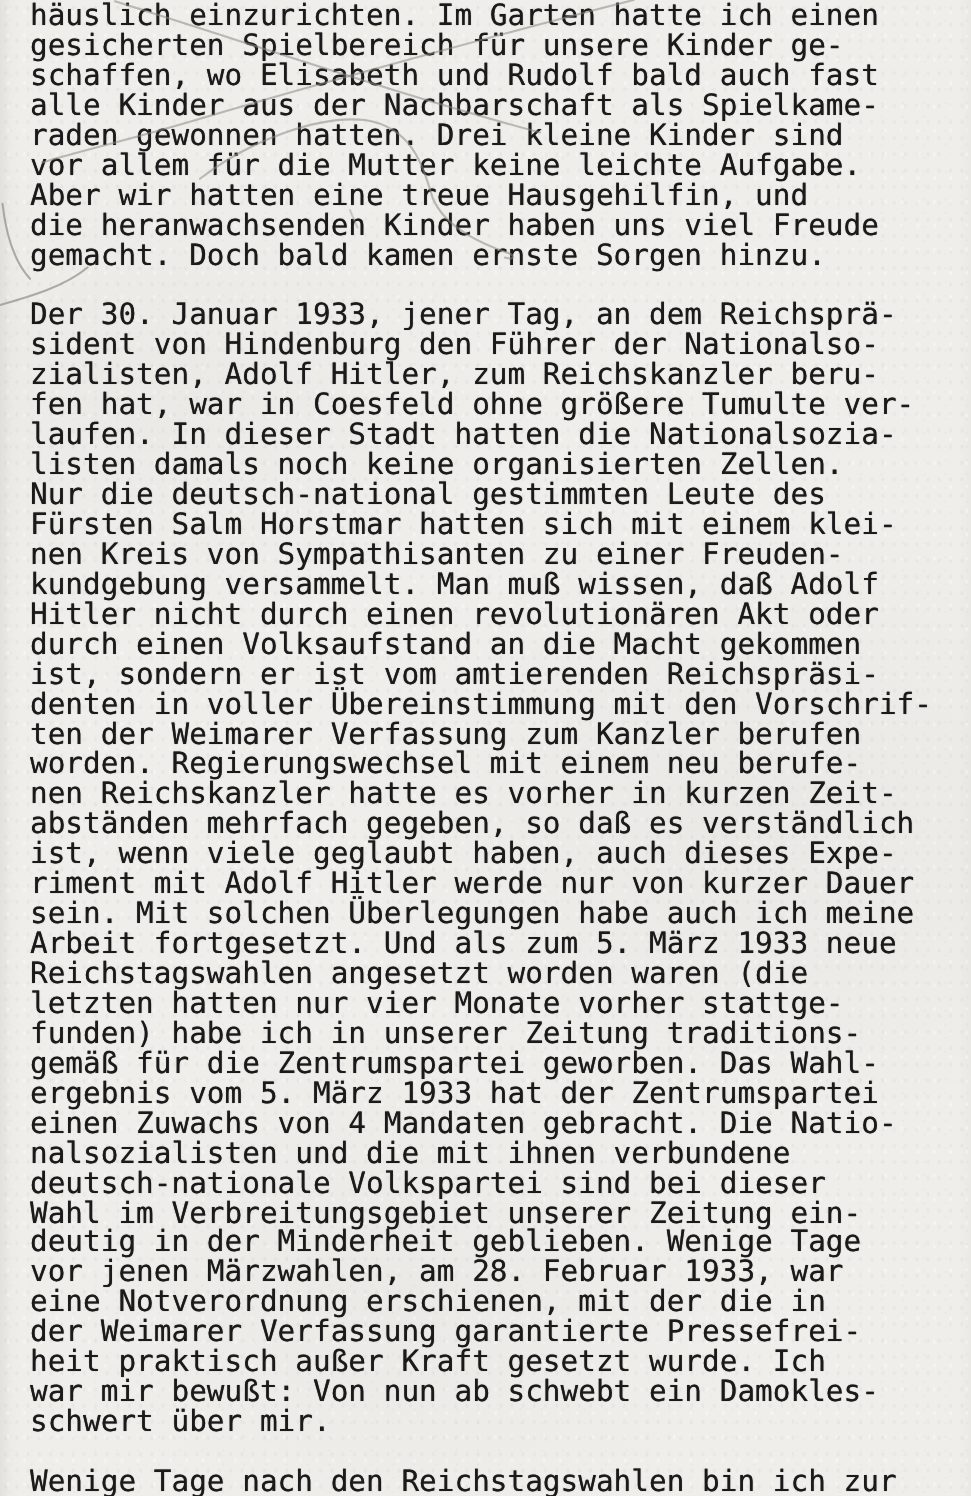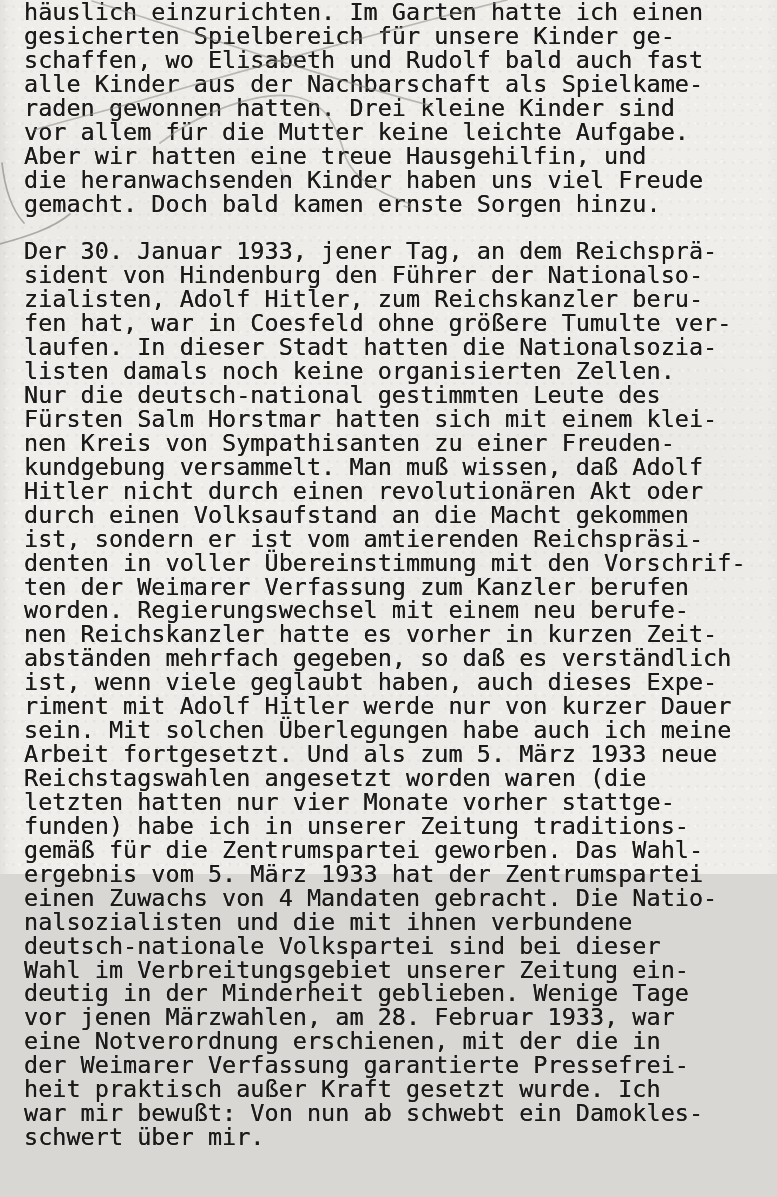--- a/index.html
+++ b/index.html
@@ -5,21 +5,21 @@
   :root{
     --paper:#efeeea;
     --ink:#1a1a1a;
     --pencil:#8d8b84;
   }
   *{margin:0;padding:0;box-sizing:border-box;}
   html,body{width:777px;height:1197px;overflow:hidden;}
   body{background:#d8d7d3;}
   .paper{
     position:relative;
-    width:777px;height:874px;
+    width:777px;height:1197px;
     background:
       radial-gradient(ellipse 420px 300px at 16% 26%, rgba(0,0,0,0.018), transparent 70%),
       radial-gradient(ellipse 500px 380px at 78% 55%, rgba(0,0,0,0.022), transparent 70%),
       radial-gradient(ellipse 420px 320px at 42% 86%, rgba(0,0,0,0.018), transparent 70%),
       radial-gradient(rgba(0,0,0,0.03) 1px, transparent 1.4px),
       radial-gradient(rgba(0,0,0,0.022) 1px, transparent 1.4px),
       radial-gradient(rgba(255,255,255,0.35) 1px, transparent 1.3px),
       linear-gradient(90deg, rgba(0,0,0,0.055), rgba(0,0,0,0.012) 9px, rgba(0,0,0,0) 18px),
       linear-gradient(270deg, rgba(0,0,0,0.025), rgba(0,0,0,0) 10px),
       var(--paper);
@@ -114,15 +114,16 @@
 nalsozialisten und die mit ihnen verbundene
 deutsch-nationale Volkspartei sind bei dieser
 Wahl im Verbreitungsgebiet unserer Zeitung ein-
 deutig in der Minderheit geblieben. Wenige Tage
 vor jenen Märzwahlen, am 28. Februar 1933, war
 eine Notverordnung erschienen, mit der die in
 der Weimarer Verfassung garantierte Pressefrei-
 heit praktisch außer Kraft gesetzt wurde. Ich
 war mir bewußt: Von nun ab schwebt ein Damokles-
 schwert über mir.</p>
+    <p>Wenige Tage nach den Reichstagswahlen bin ich zur</p>
   </div>
 
 </div>
 
 </body></html>

